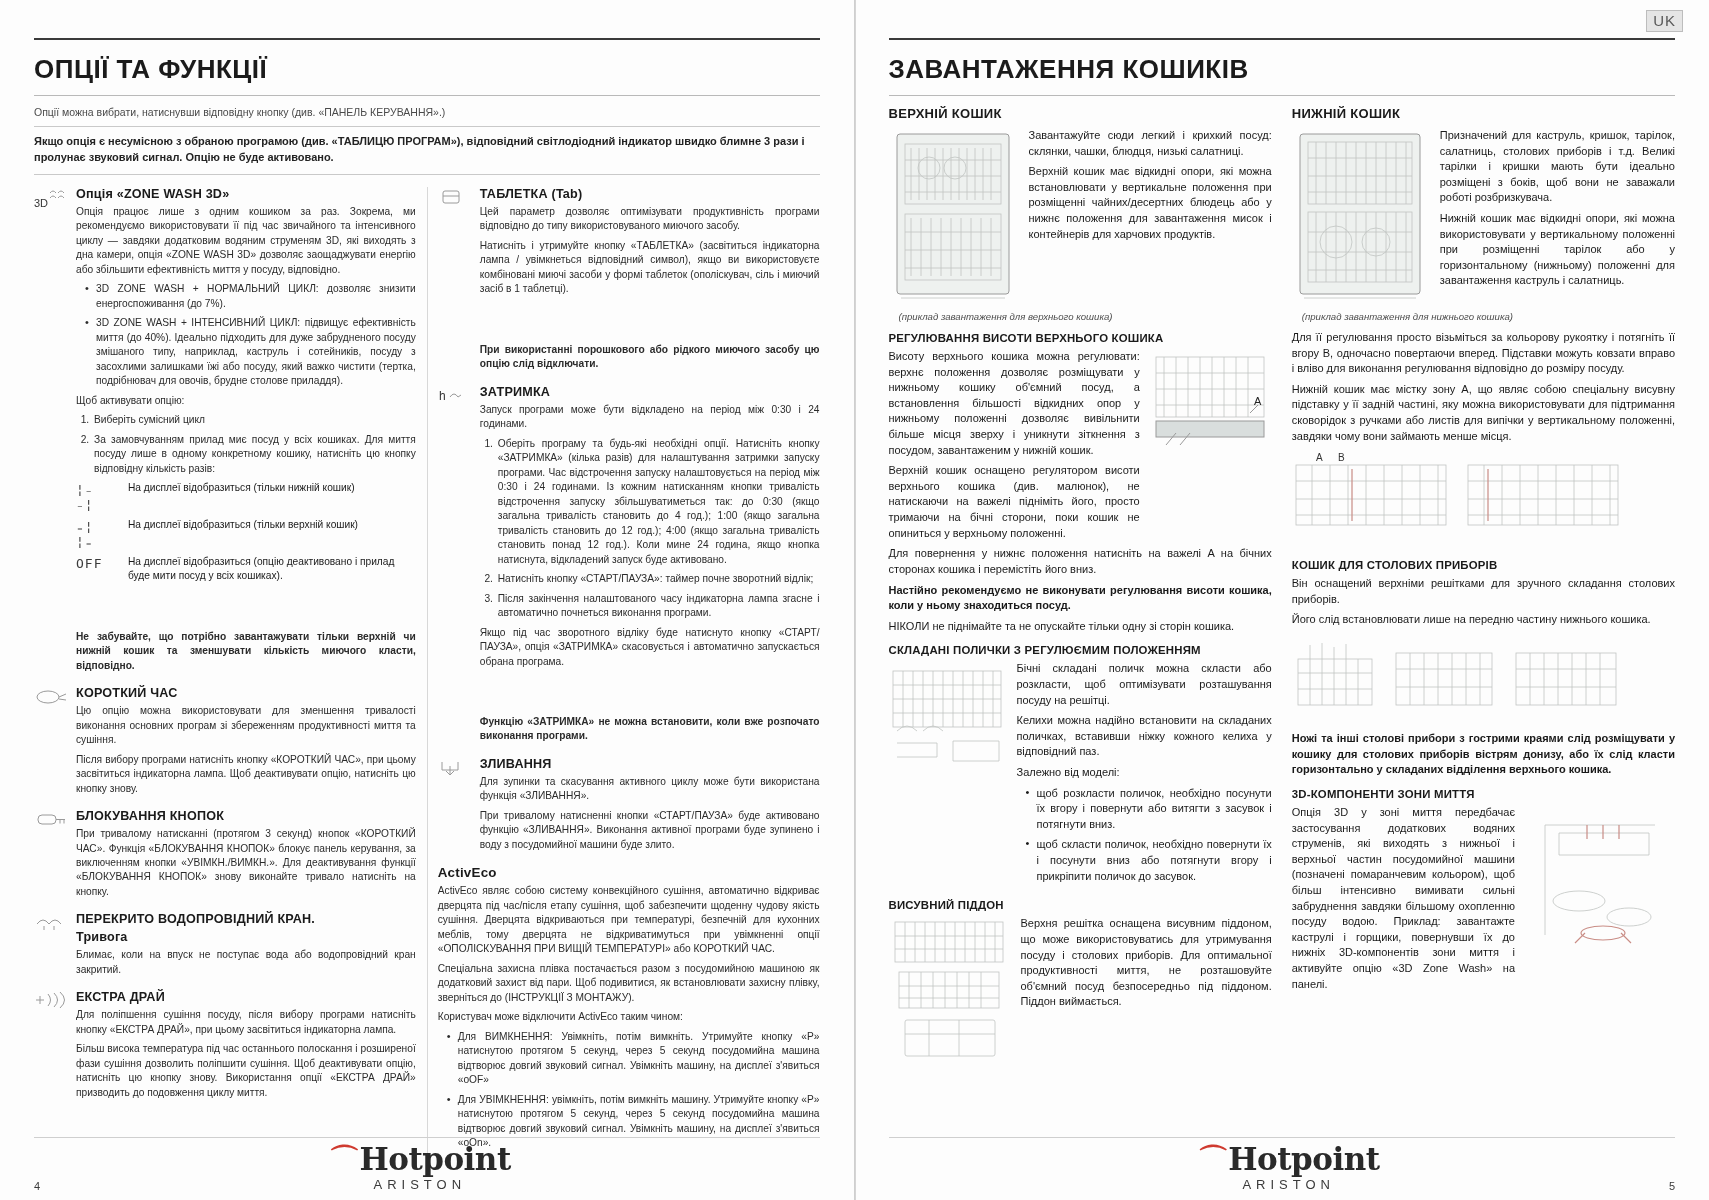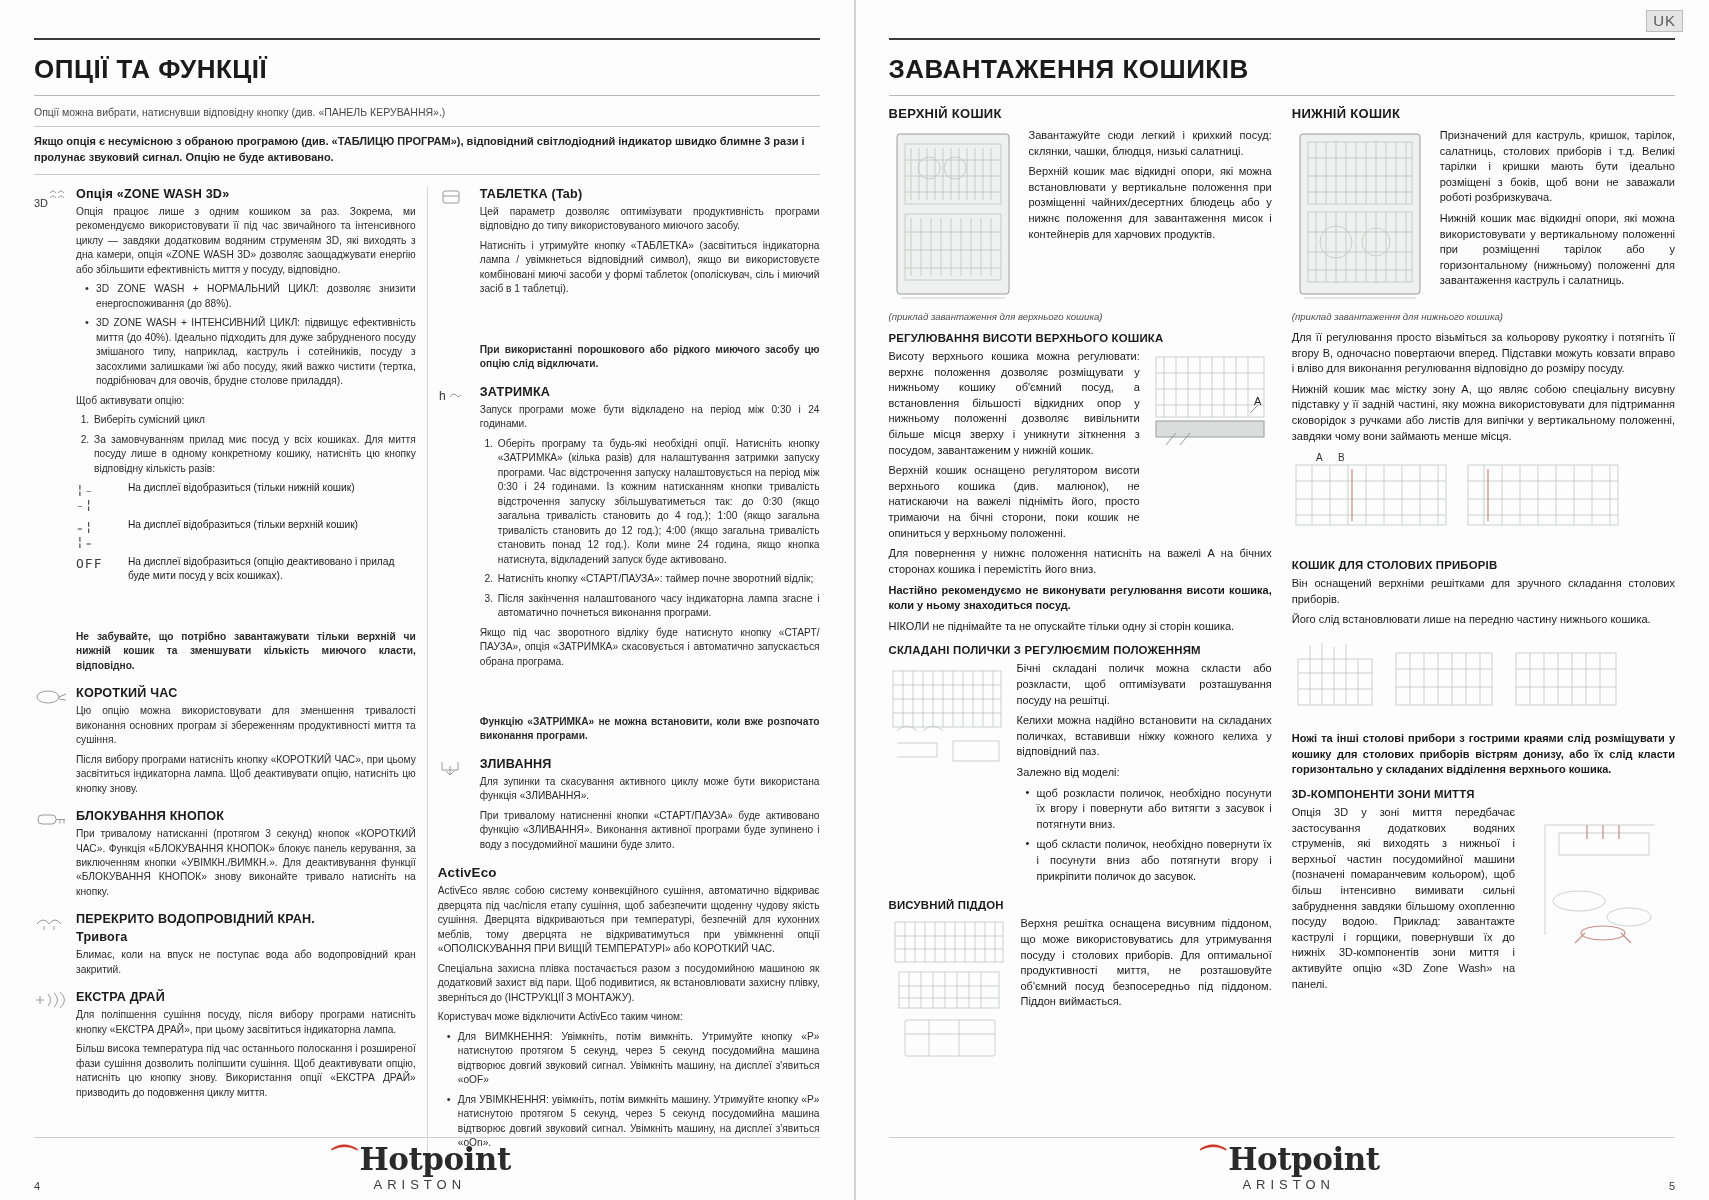--- a/index.html
+++ b/index.html
@@ -168,21 +168,21 @@
   .blk p, .blk li {
     font-size: 11px;
     line-height: 1.42;
     margin: 0 0 5px 0;
     text-align: justify;
   }
   .cap {
     font-size: 9.6px;
     font-style: italic;
     color: #4d4d4d;
-    margin: 4px 0 8px 0;
+    margin: 4px 0 8px 10px;
   }
   .fig-row { display: flex; gap: 10px; align-items: flex-start; }
   .fig { flex: 0 0 auto; }
   .flow { flex: 1 1 auto; }
   .figline { stroke: #9a9a9a; stroke-width: 1; fill: none; }
   .figfill { fill: #eef1ef; stroke: #9a9a9a; stroke-width: 1; }
   .figsoft { stroke: #c0c4c2; stroke-width: 0.8; fill: none; }
   .figaccent { stroke: #c98d86; stroke-width: 1.2; fill: none; }
 
   
@@ -236,21 +236,21 @@
         <div class="entry">
           <div class="icon-slot">
             <svg width="36" height="26" viewBox="0 0 36 26">
               <text x="0" y="20" font-size="11" font-family="Liberation Sans" fill="#333">3D</text>
               <path class="figline" d="M16 6 q3 -4 6 0 M24 6 q3 -4 6 0 M16 11 q3 -4 6 0 M24 11 q3 -4 6 0"></path>
             </svg>
           </div>
           <h3 class="mixed">Опція «ZONE WASH 3D»</h3>
           <p>Опція працює лише з одним кошиком за раз. Зокрема, ми рекомендуємо використовувати її під час звичайного та інтенсивного циклу — завдяки додатковим водяним струменям 3D, які виходять з дна камери, опція «ZONE WASH 3D» дозволяє заощаджувати енергію або збільшити ефективність миття у посуду, відповідно.</p>
           <ul class="dash">
-            <li>3D ZONE WASH + НОРМАЛЬНИЙ ЦИКЛ: дозволяє знизити енергоспоживання (до 88%).</li>
+            <li>3D ZONE WASH + НОРМАЛЬНИЙ ЦИКЛ: дозволяє знизити енергоспоживання (до 7%).</li>
             <li>3D ZONE WASH + ІНТЕНСИВНИЙ ЦИКЛ: підвищує ефективність миття (до 40%). Ідеально підходить для дуже забрудненого посуду змішаного типу, наприклад, каструль і сотейників, посуду з засохлими залишками їжі або посуду, який важко чистити (тертка, подрібнювач для овочів, брудне столове приладдя).</li>
           </ul>
           <p>Щоб активувати опцію:</p>
           <ol class="num">
             <li>Виберіть сумісний цикл</li>
             <li>За замовчуванням прилад миє посуд у всіх кошиках. Для миття посуду лише в одному конкретному кошику, натисніть цю кнопку відповідну кількість разів:</li>
           </ol>
 
           <div class="disp-line">
             <div class="disp-glyph">¦₋ ₋¦</div>

